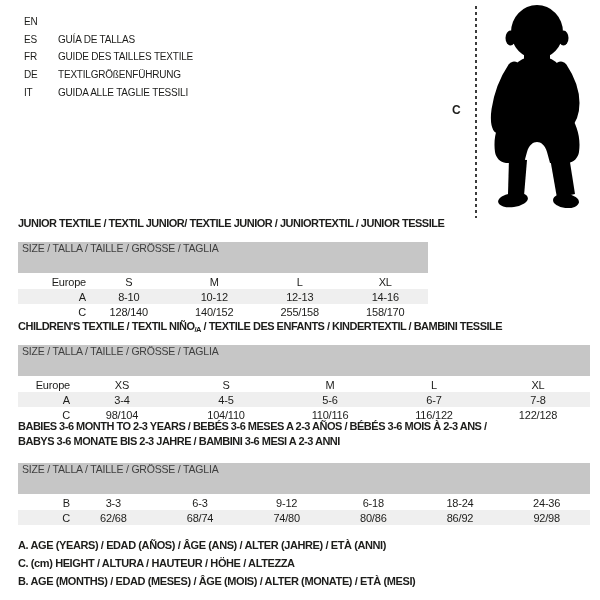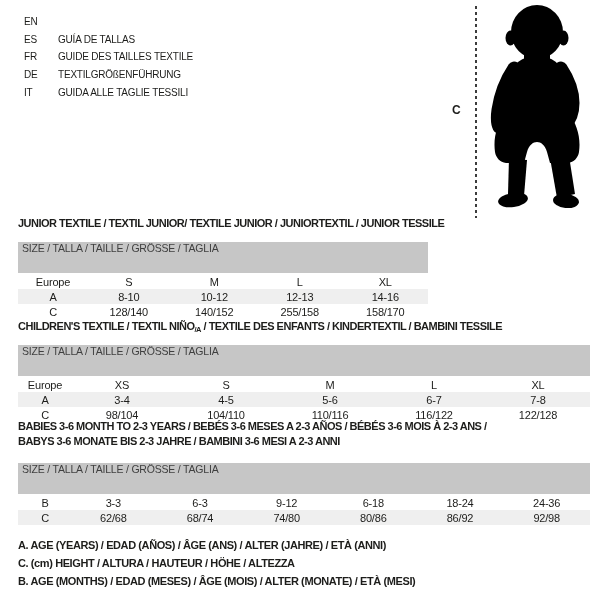--- a/index.html
+++ b/index.html
@@ -31,21 +31,21 @@
     margin-top:12px;height:31px;line-height:13px;background:var(--size-bar,#c6c6c6);
     color:var(--bar-text,#3f3f3f);font-size:10.5px;padding-left:4px;letter-spacing:-0.2px;
     box-sizing:border-box;
   }
   #tw2 .size-bar{margin-top:14px;}
   table.size{border-collapse:collapse;table-layout:fixed;width:100%;margin-top:1px;}
   table.size td{
     height:15px;padding:0;font-size:11px;letter-spacing:-0.2px;text-align:center;
     white-space:nowrap;overflow:hidden;
   }
-  table.size td.first{text-align:center;padding-left:2px;margin-left:11px;}
+  table.size td.first{text-align:right;padding-left:2px;margin-left:11px;}
   #tw0 td.first{width:66px;}
   #tw1 td.first{width:50px;}
   #tw2 td.first{width:50px;}
   tr.shaded td{background:var(--shaded-row,#efefef);}
   
   .notes{position:absolute;left:18px;top:536px;}
   .note-line{font-weight:bold;font-size:11px;line-height:18px;letter-spacing:-0.4px;white-space:nowrap;}
 </style>
 </head>
 <body>

